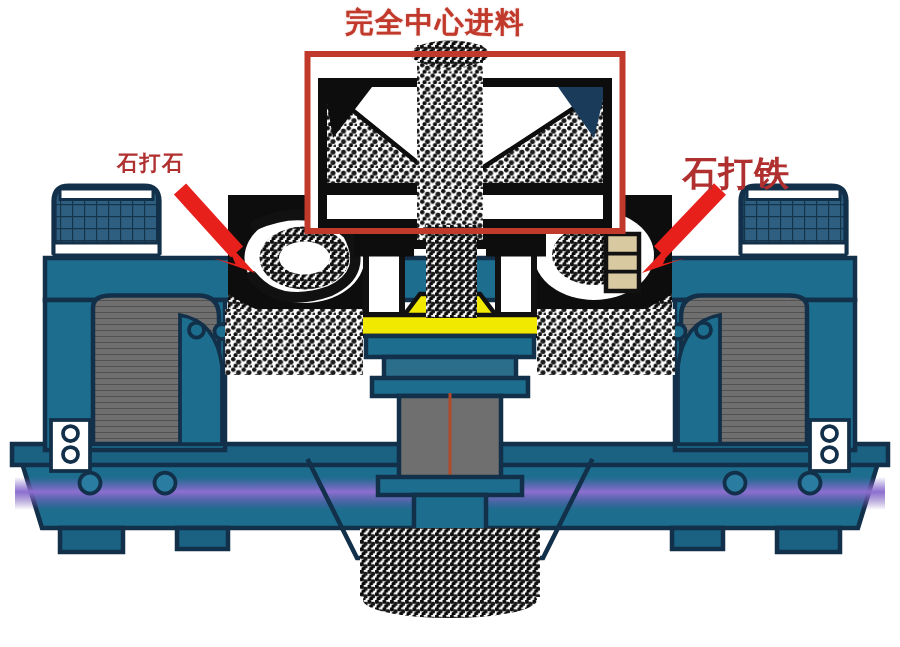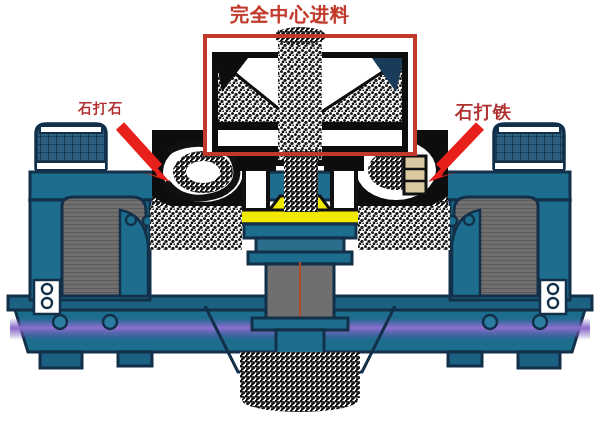--- a/index.html
+++ b/index.html
@@ -4,21 +4,21 @@
 <style>
   html,body{margin:0;padding:0;background:#ffffff;}
   body{width:600px;height:431px;overflow:hidden;
        font-family:"DejaVu Sans","Liberation Sans",sans-serif;}
   #stage{position:relative;width:600px;height:431px;background:#ffffff;}
   #stage svg{position:absolute;left:0;top:0;}
   .lbl{position:absolute;white-space:nowrap;font-weight:700;letter-spacing:1px;}
   #title-label{left:230px;top:2px;font-size:19px;color:#c0392b;
      text-shadow:0 0 1px rgba(192,57,43,.5);}
   #left-label{left:78px;top:100px;font-size:14px;color:#b03030;}
-  #right-label{left:455px;top:100px;font-size:18px;color:#b03030;}
+  #right-label{left:455px;top:100px;font-size:23px;color:#b03030;}
 </style>
 </head>
 <body>
 
 <div id="stage">
 
   <svg width="600" height="431" viewBox="0 0 600 431">
     <defs>
 
       <pattern id="stoneTex" width="7" height="7" patternUnits="userSpaceOnUse">

